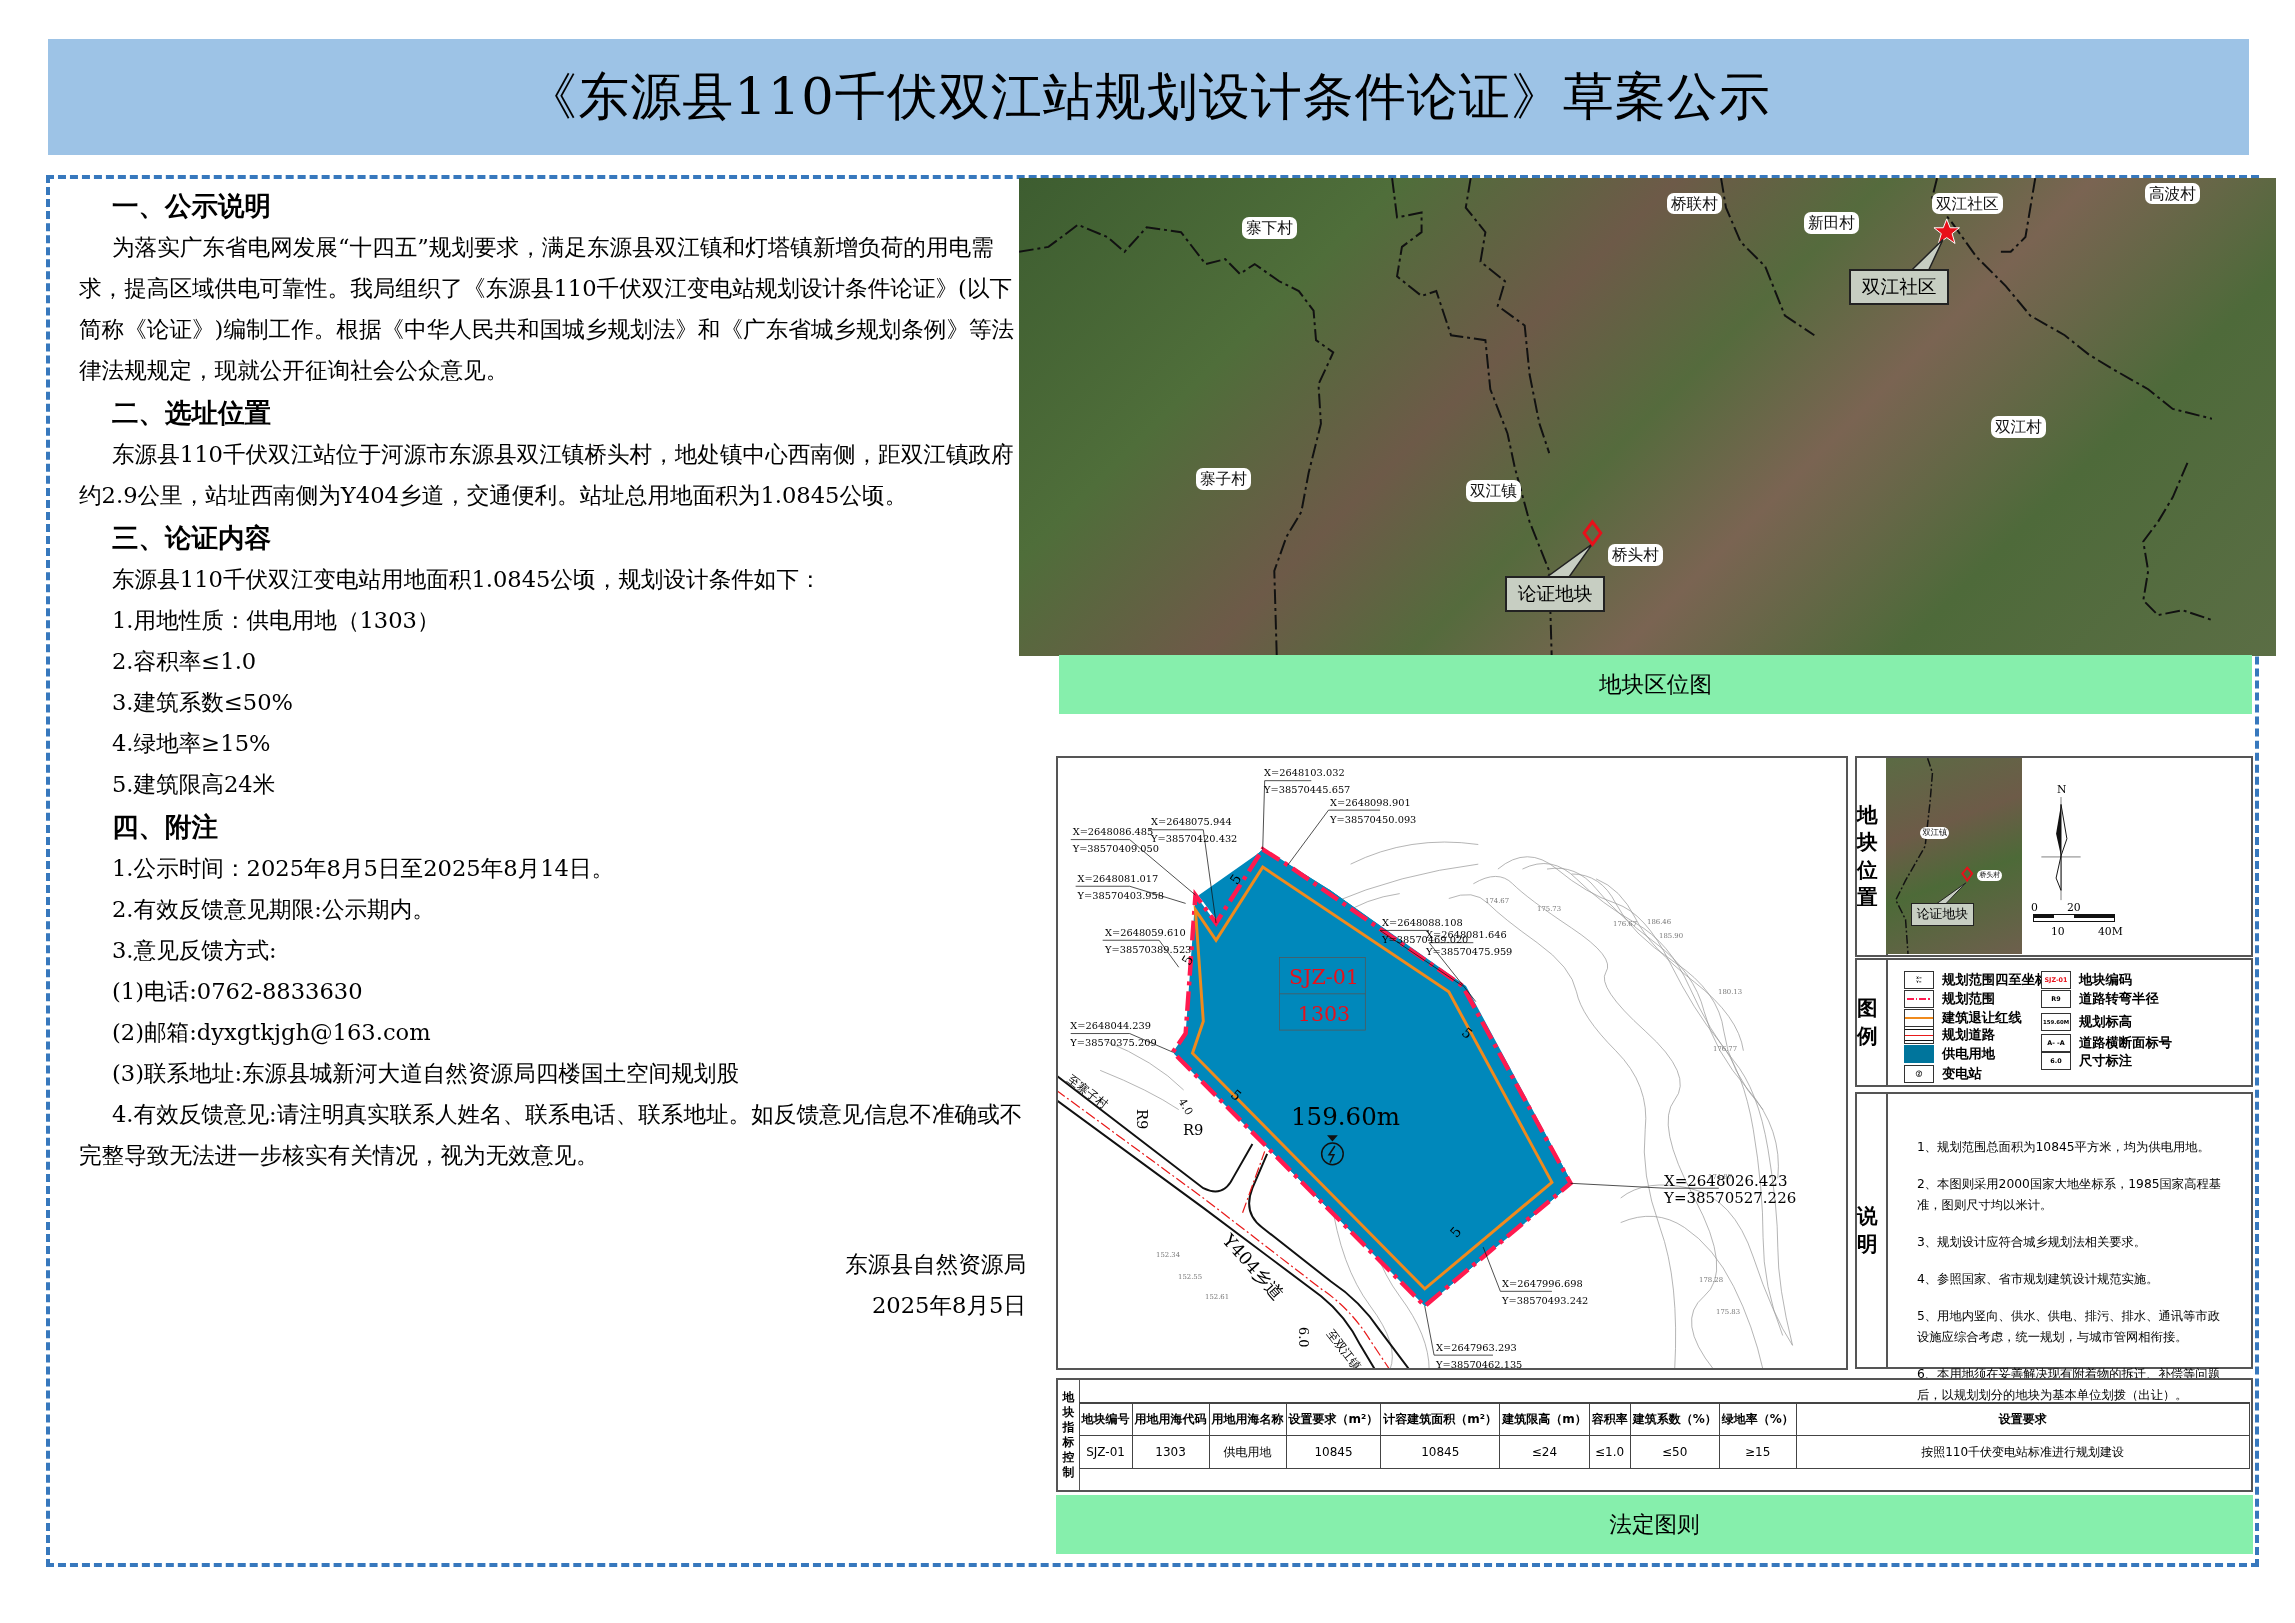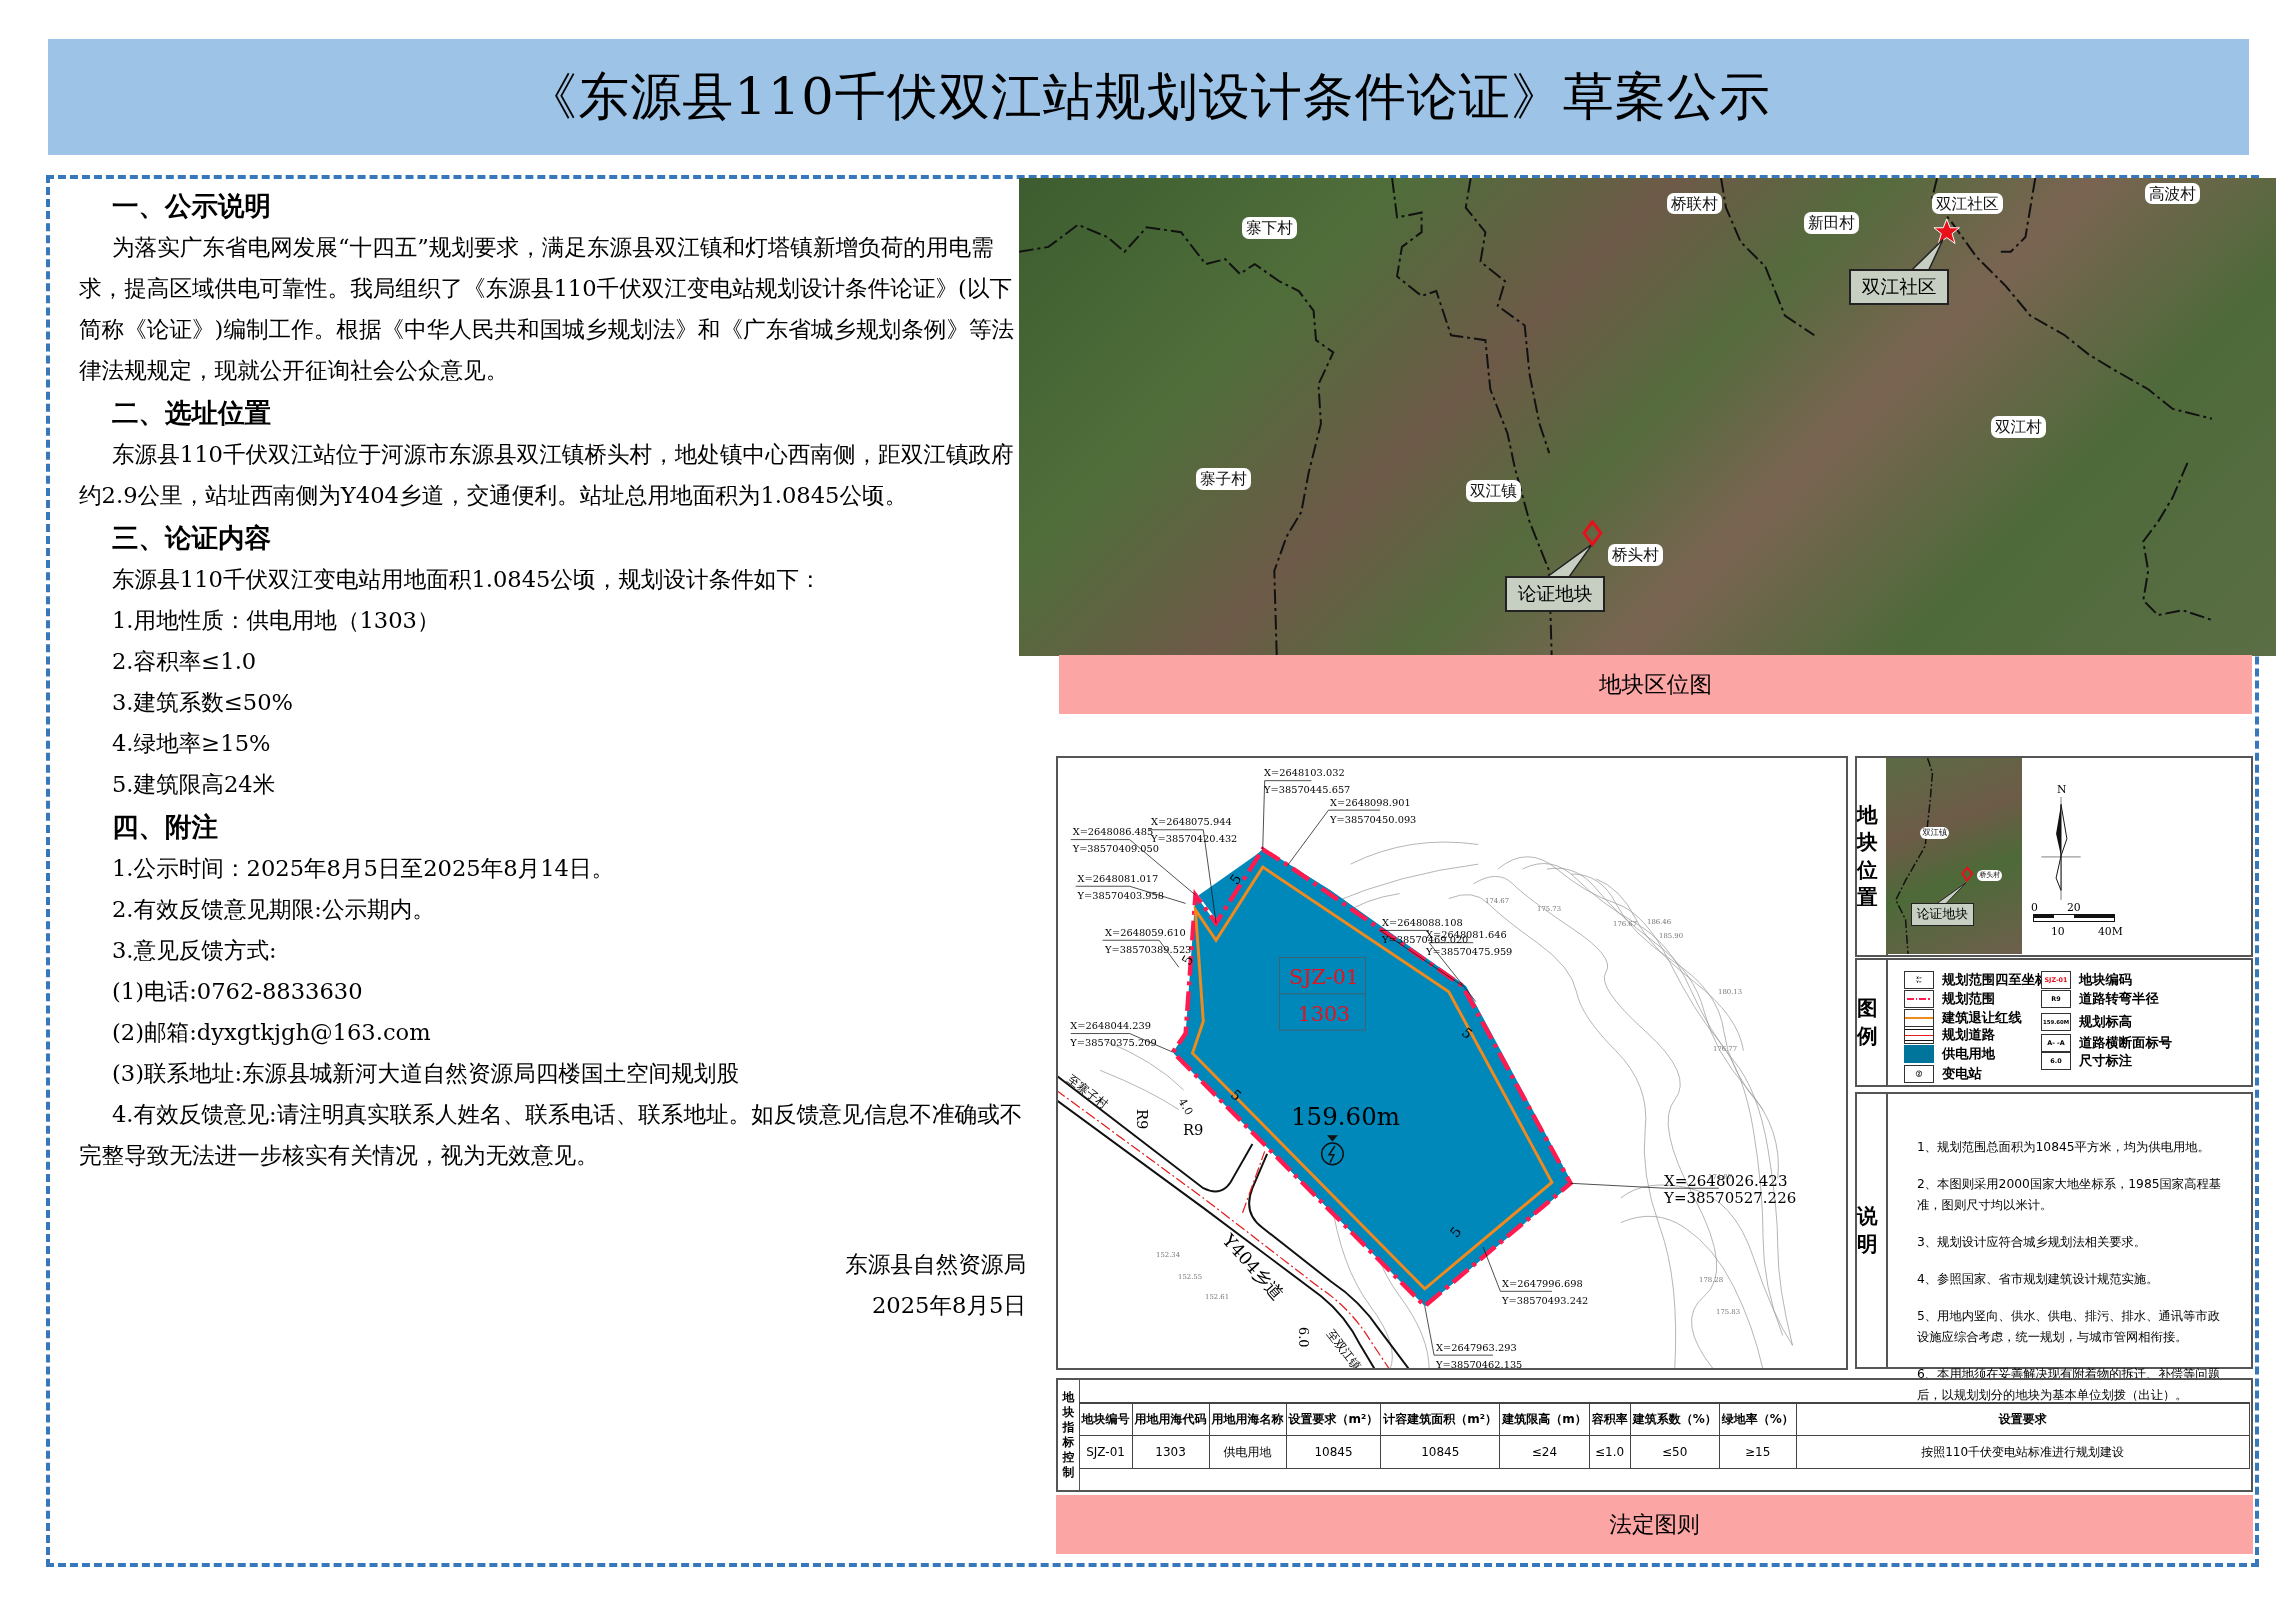--- a/index.html
+++ b/index.html
@@ -24,21 +24,21 @@
   #notice .para { text-indent:33px; }
   #signature { left:687px; top:1244px; width:339px; text-align:right; font-size:22.6px; line-height:41px; }
 
   
   #aerial { left:1019px; top:178px; width:1257px; height:478px; overflow:hidden;
             background:linear-gradient(135deg,#3d5d30 0%,#4f6e3a 22%,#6d5a48 38%,#556b3d 50%,#7a6452 62%,#4e6a3a 78%,#5b6e45 100%); }
   .village-label { position:absolute; background:#fff; border-radius:6.9px; padding:0 3.9px;
                    font-size:15.7px; line-height:21.6px; color:#111; font-family:"DejaVu Sans",sans-serif; }
   .callout { position:absolute; background:#c7cec2; border:2px solid #222; font-size:18.7px;
              padding:2.9px 10.8px; font-family:"DejaVu Sans",sans-serif; }
-  .caption-bar { position:absolute; background:#fca5a5; display:flex; align-items:center; justify-content:center;
+  .caption-bar { position:absolute; background:#86efac; display:flex; align-items:center; justify-content:center;
                  font-family:"DejaVu Sans",sans-serif; font-size:22.6px; }
 
   
   #drawing { left:1056px; top:756px; width:792px; height:614px; border:2.5px solid #555; box-sizing:border-box;
              overflow:hidden; background:#fff; }
   .panel { position:absolute; border:2.5px solid #555; box-sizing:border-box; background:#fff; }
   .panel .side { position:absolute; left:0; top:0; bottom:0; width:29.4px; border-right:2px solid #555;
                  display:flex; flex-direction:column; align-items:center; justify-content:center;
                  font-family:"DejaVu Sans",sans-serif; font-weight:bold; font-size:20.6px; line-height:27.5px; }
   .legend-item { position:absolute; display:flex; align-items:center; font-family:"DejaVu Sans",sans-serif;

